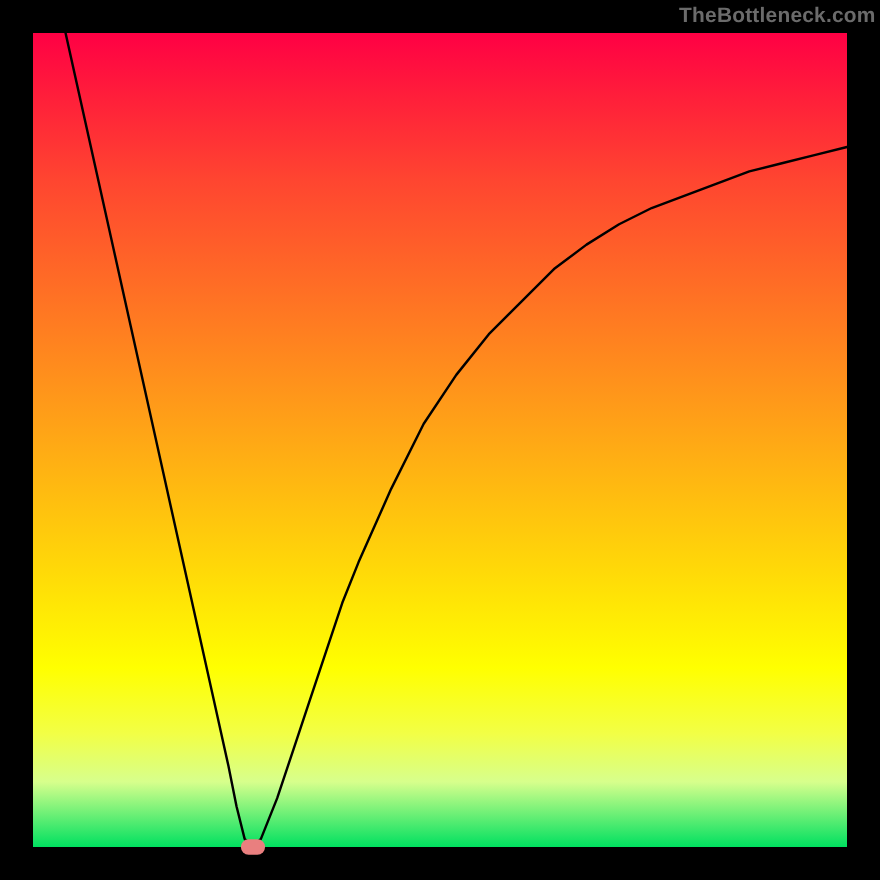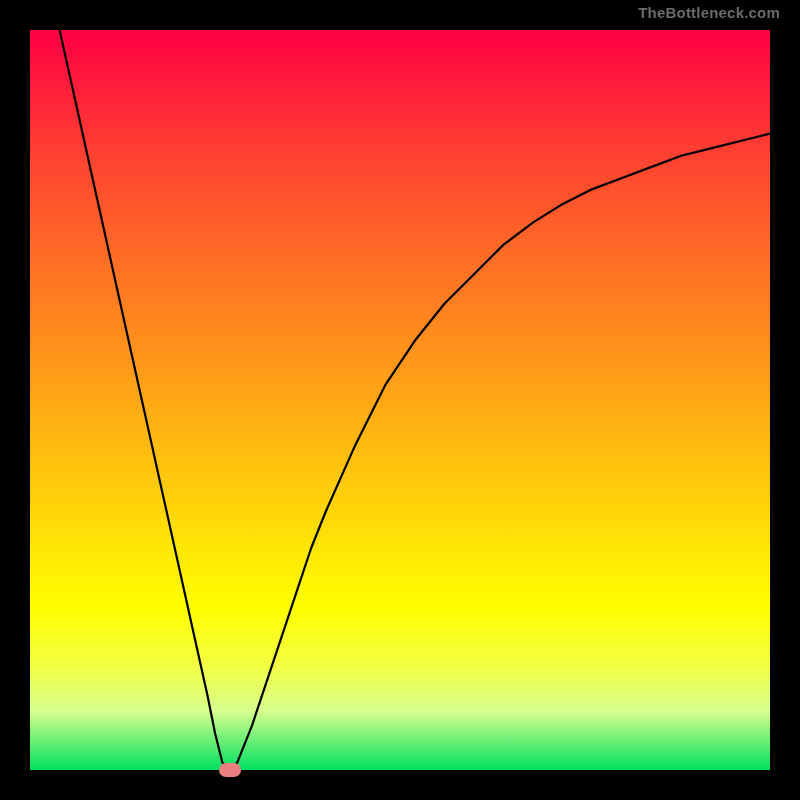--- a/index.html
+++ b/index.html
@@ -25,23 +25,23 @@
       #ffb412 54%,
       #ffd908 66%,
       #ffff00 78%,
       #f2ff45 86%,
       #d7ff8c 92%,
       #00e060 100%);
   }
   .watermark {
     position: absolute;
     top: 4px;
-    right: 20px;
+    right: 4px;
     font-family: Arial, Helvetica, sans-serif;
-    font-size: 15px;
+    font-size: 19px;
     font-weight: 600;
     color: #6b6b6b;
     letter-spacing: 0.2px;
   }
   svg.curve {
     position: absolute;
     left: 0;
     top: 0;
     width: 740px;
     height: 740px;

